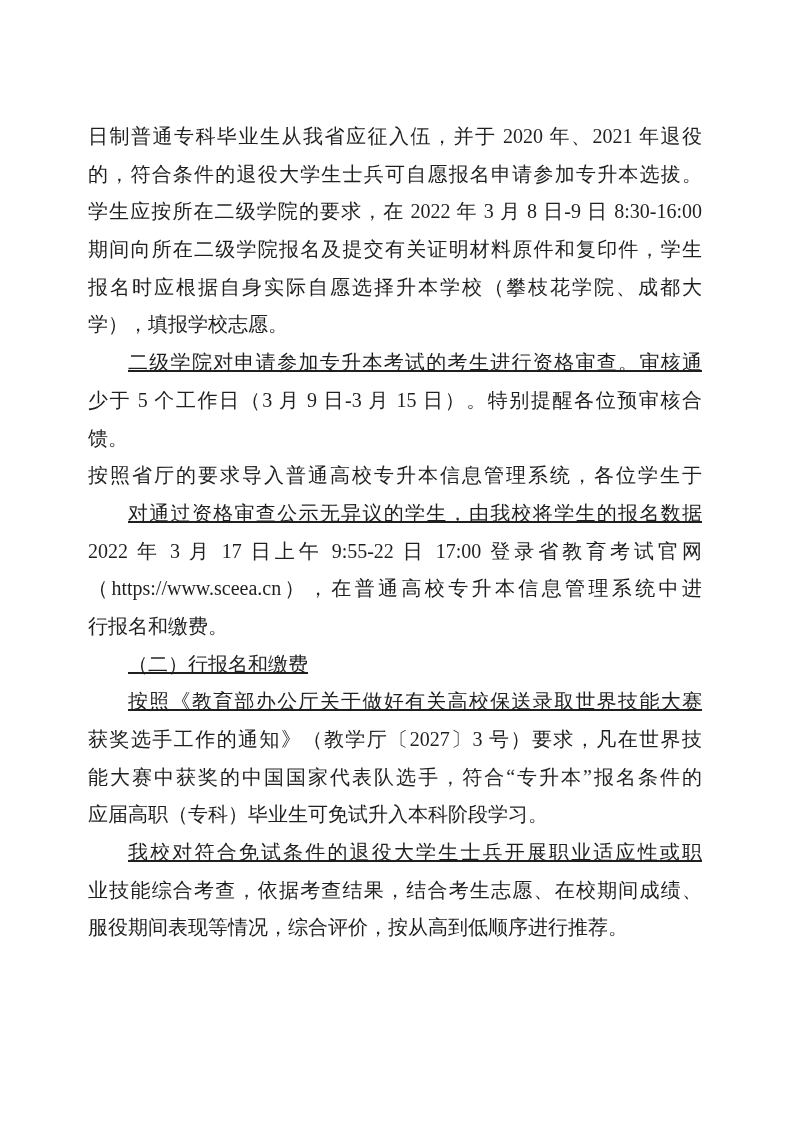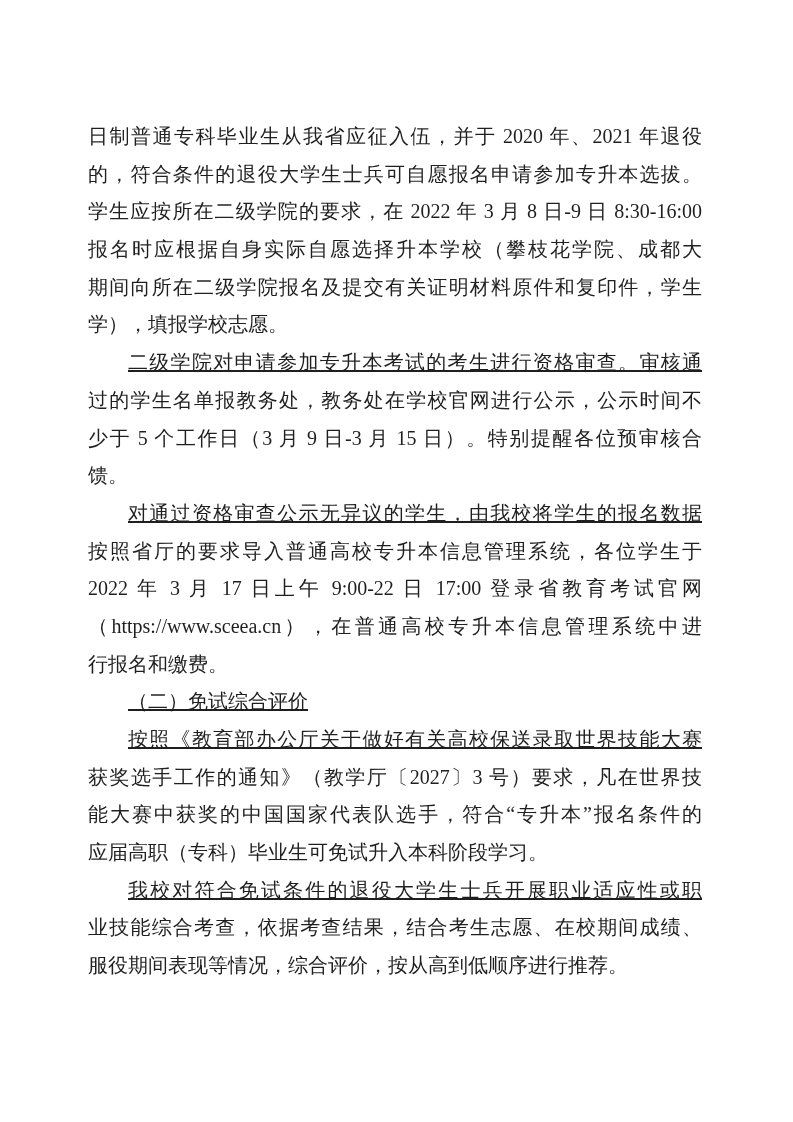--- a/index.html
+++ b/index.html
@@ -42,33 +42,32 @@
   }
 </style>
 </head>
 <body>
 
 <div class="page">
   <div class="doc-text" style="color: rgb(31, 31, 31);">
       <div class="line">日制普通专科毕业生从我省应征入伍，并于 2020 年、2021 年退役</div>
       <div class="line">的，符合条件的退役大学生士兵可自愿报名申请参加专升本选拔。</div>
       <div class="line">学生应按所在二级学院的要求，在 2022 年 3 月 8 日-9 日 8:30-16:00</div>
+      <div class="line">期间向所在二级学院报名及提交有关证明材料原件和复印件，学生</div>
       <div class="line">报名时应根据自身实际自愿选择升本学校（攀枝花学院、成都大</div>
-      <div class="line">期间向所在二级学院报名及提交有关证明材料原件和复印件，学生</div>
       <div class="line last">学），填报学校志愿。</div>
       <div class="line indent">二级学院对申请参加专升本考试的考生进行资格审查。审核通</div>
-      <div class="line">过的学生名单报教务处，教务处在学校官网进行公示，公示时间不</div>
       <div class="line">少于 5 个工作日（3 月 9 日-3 月 15 日）。特别提醒各位预审核合</div>
       <div class="line last">馈。</div>
+      <div class="line">按照省厅的要求导入普通高校专升本信息管理系统，各位学生于</div>
       <div class="line indent">对通过资格审查公示无异议的学生，由我校将学生的报名数据</div>
-      <div class="line">按照省厅的要求导入普通高校专升本信息管理系统，各位学生于</div>
-      <div class="line">2022 年 3 月 17 日上午 9:00-22 日 17:00 登录省教育考试官网</div>
+      <div class="line">2022 年 3 月 17 日上午 9:55-22 日 17:00 登录省教育考试官网</div>
       <div class="line">（https://www.sceea.cn），在普通高校专升本信息管理系统中进</div>
       <div class="line last">行报名和缴费。</div>
-      <div class="line last indent">（二）免试综合评价</div>
+      <div class="line last indent">（二）行报名和缴费</div>
       <div class="line indent">按照《教育部办公厅关于做好有关高校保送录取世界技能大赛</div>
       <div class="line">获奖选手工作的通知》（教学厅〔2027〕3 号）要求，凡在世界技</div>
       <div class="line">能大赛中获奖的中国国家代表队选手，符合“专升本”报名条件的</div>
       <div class="line last">应届高职（专科）毕业生可免试升入本科阶段学习。</div>
       <div class="line indent">我校对符合免试条件的退役大学生士兵开展职业适应性或职</div>
       <div class="line">业技能综合考查，依据考查结果，结合考生志愿、在校期间成绩、</div>
       <div class="line last">服役期间表现等情况，综合评价，按从高到低顺序进行推荐。</div>
     </div>
 </div>
 

